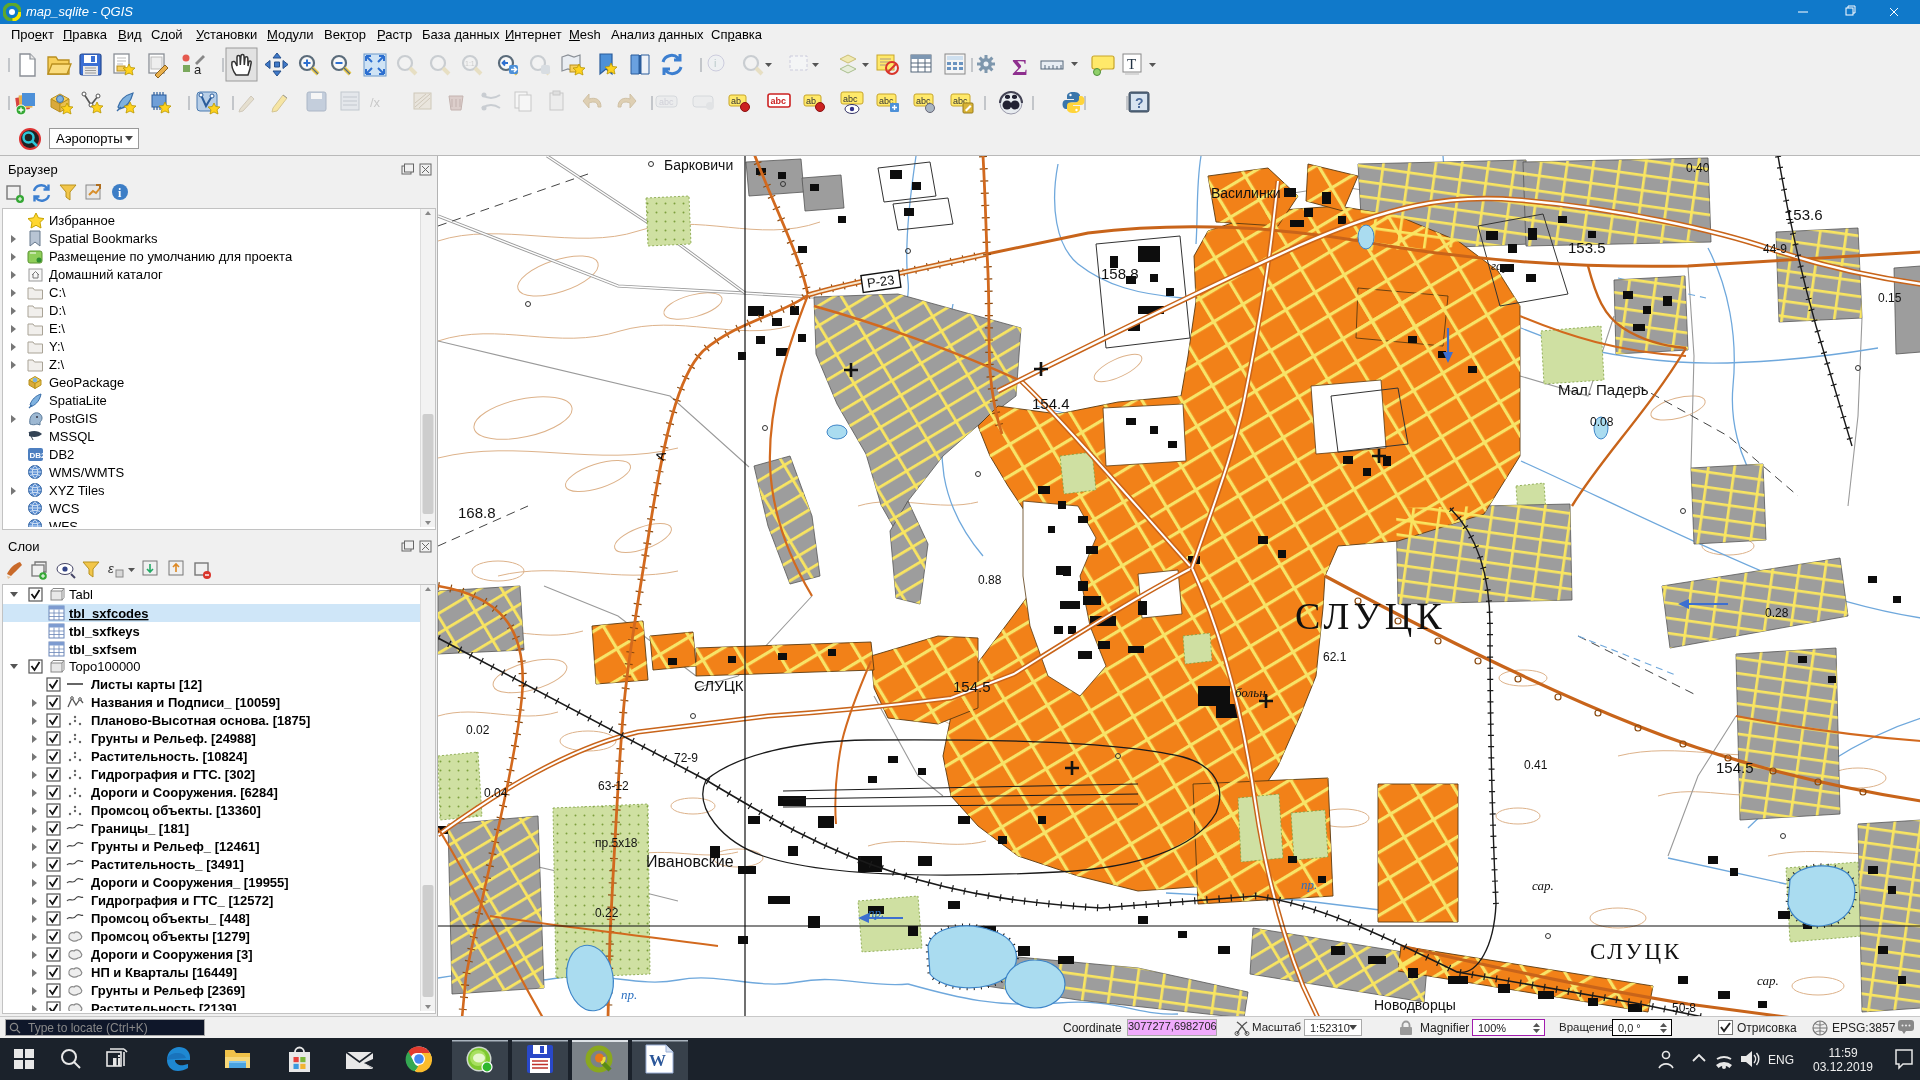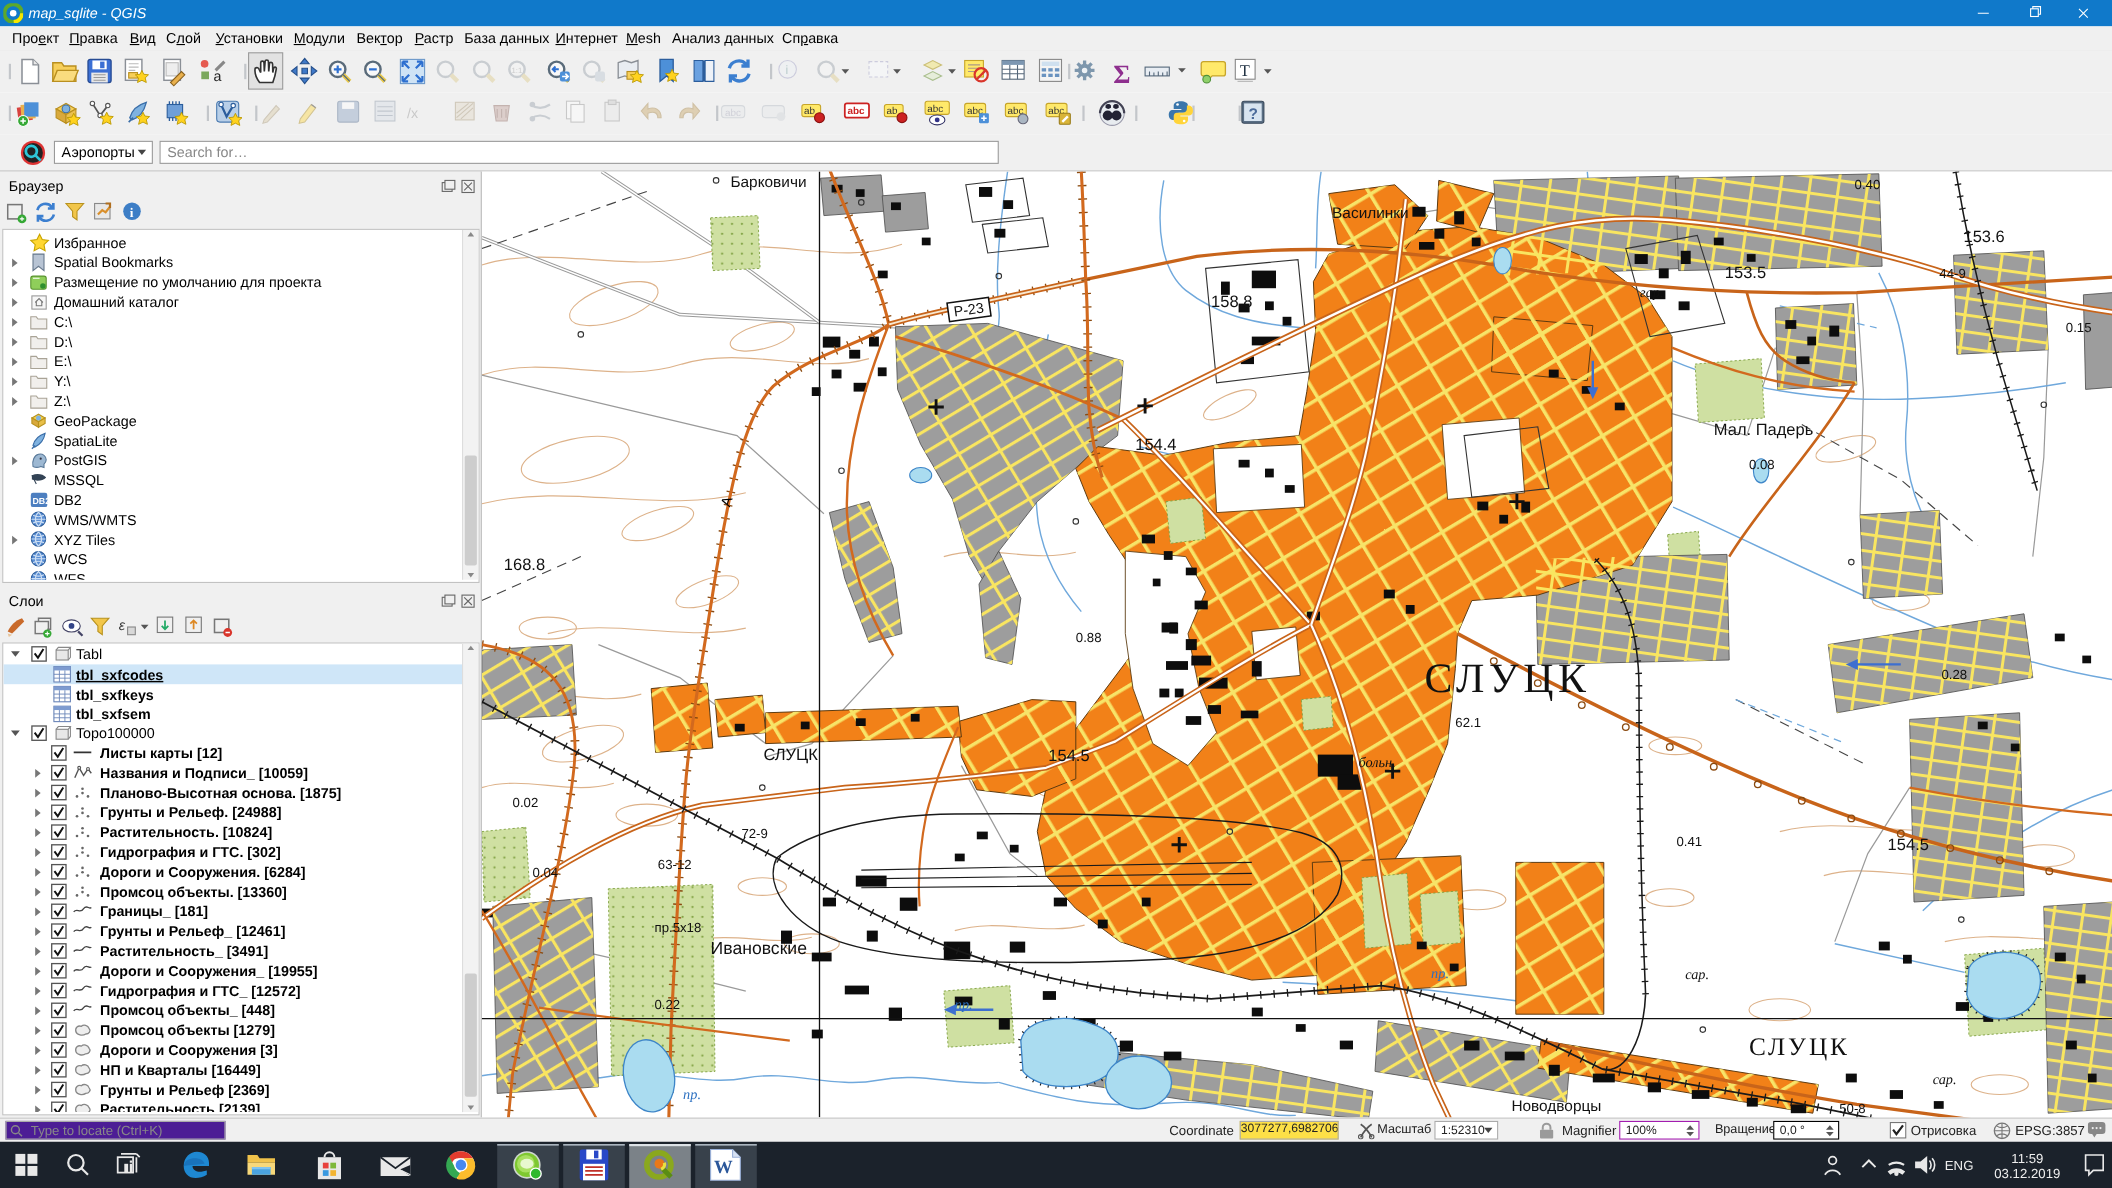--- a/index.html
+++ b/index.html
@@ -444,21 +444,20 @@
     <circle cx="12" cy="12" r="11" fill="#d33"></circle>
     <circle cx="12" cy="12" r="9" fill="#222"></circle>
     <circle cx="10.5" cy="10.5" r="5" fill="none" stroke="#2ec6d8" stroke-width="2.5"></circle>
     <path d="M14,14 L19,19" stroke="#2ec6d8" stroke-width="2.5"></path>
   </svg>
   <div class="abs" style="left:49px;top:6px;width:90px;height:21px;background:#fff;border:1px solid #999;font-size:13px;padding:2px 0 0 6px;box-sizing:border-box">Аэропорты
     <svg class="abs" style="right:5px;top:7px" width="8" height="6">
         <path d="M0,0 h8 l-4,5 z" fill="#444"></path>
       </svg>
   </div>
-  <div class="abs" style="left:145px;top:6px;width:763px;height:21px;background:#fff;border:1px solid #999;font-size:13px;color:#888;padding:2px 0 0 6px;box-sizing:border-box">Search for…</div>
 </div>
 
 <div id="leftdock" class="abs">
 
   <div class="abs panel-title" style="left:8px;top:6px">Браузер</div>
   <svg class="abs" style="left:401px;top:7px" width="32" height="14">
       <rect x="1" y="3" width="9" height="8" fill="none" stroke="#666"></rect>
       <rect x="3.5" y="1" width="9" height="8" fill="#f0f0f0" stroke="#666"></rect>
       <rect x="19" y="1" width="11" height="11" fill="none" stroke="#666"></rect>
       <path d="M21,3 l7,7 M28,3 l-7,7" stroke="#666"></path>
@@ -1345,27 +1344,27 @@
 </g>
 <g font-family="Liberation Serif" fill="#2a6fc0" font-style="italic" font-size="13">
 <text x="183" y="843">пр.</text>
 <text x="430" y="761">пр.</text>
 <text x="863" y="733">пр.</text>
 </g>
 </svg>
 </div>
 
 <div id="statusbar" class="abs">
-  <div class="abs" style="left:5px;top:2px;width:200px;height:17px;background:#4c1d95;border:1px solid #aaa;color:#888;font-size:12px;padding:1px 0 0 22px;box-sizing:border-box">Type to locate (Ctrl+K)</div>
+  <div class="abs" style="left:5px;top:2px;width:200px;height:17px;background:#0f172a;border:1px solid #aaa;color:#888;font-size:12px;padding:1px 0 0 22px;box-sizing:border-box">Type to locate (Ctrl+K)</div>
   <svg class="abs" style="left:9px;top:5px" width="12" height="12" viewBox="0 0 12 12">
       <circle cx="5" cy="5" r="3.6" fill="none" stroke="#888" stroke-width="1.3"></circle>
       <path d="M8,8 L11,11" stroke="#888" stroke-width="1.3"></path>
     </svg>
   <div class="abs" style="left:1063px;top:4px">Coordinate</div>
-  <div class="abs" style="left:1127px;top:2px;width:90px;height:17px;background:#fde047;border:1px solid #aaa;font-size:11px;text-align:right;padding-top:0;box-sizing:border-box;overflow:hidden">3077277,6982706</div>
+  <div class="abs" style="left:1127px;top:2px;width:90px;height:17px;background:#f0abfc;border:1px solid #aaa;font-size:11px;text-align:right;padding-top:0;box-sizing:border-box;overflow:hidden">3077277,6982706</div>
   <svg class="abs" style="left:1234px;top:3px" width="16" height="16" viewBox="0 0 16 16">
       <path d="M3,2 C9,6 11,10 13,14 M13,2 C7,6 5,10 3,14" stroke="#555" stroke-width="1.5" fill="none"></path>
       <circle cx="3" cy="13.5" r="2" fill="none" stroke="#555"></circle>
       <circle cx="13" cy="13.5" r="2" fill="none" stroke="#555"></circle>
     </svg>
   <div class="abs" style="left:1252px;top:4px;font-size:11.5px">Масштаб</div>
   <div class="abs" style="left:1304px;top:2px;width:58px;height:17px;background:#fff;border:1px solid #aaa;font-size:11px;padding:2px 0 0 5px;box-sizing:border-box">1:52310<svg class="abs" style="right:4px;top:5px" width="8" height="6">
         <path d="M0,0 h8 l-4,5 z" fill="#444"></path>
       </svg></div>
   <svg class="abs" style="left:1399px;top:3px" width="14" height="16" viewBox="0 0 14 16">

